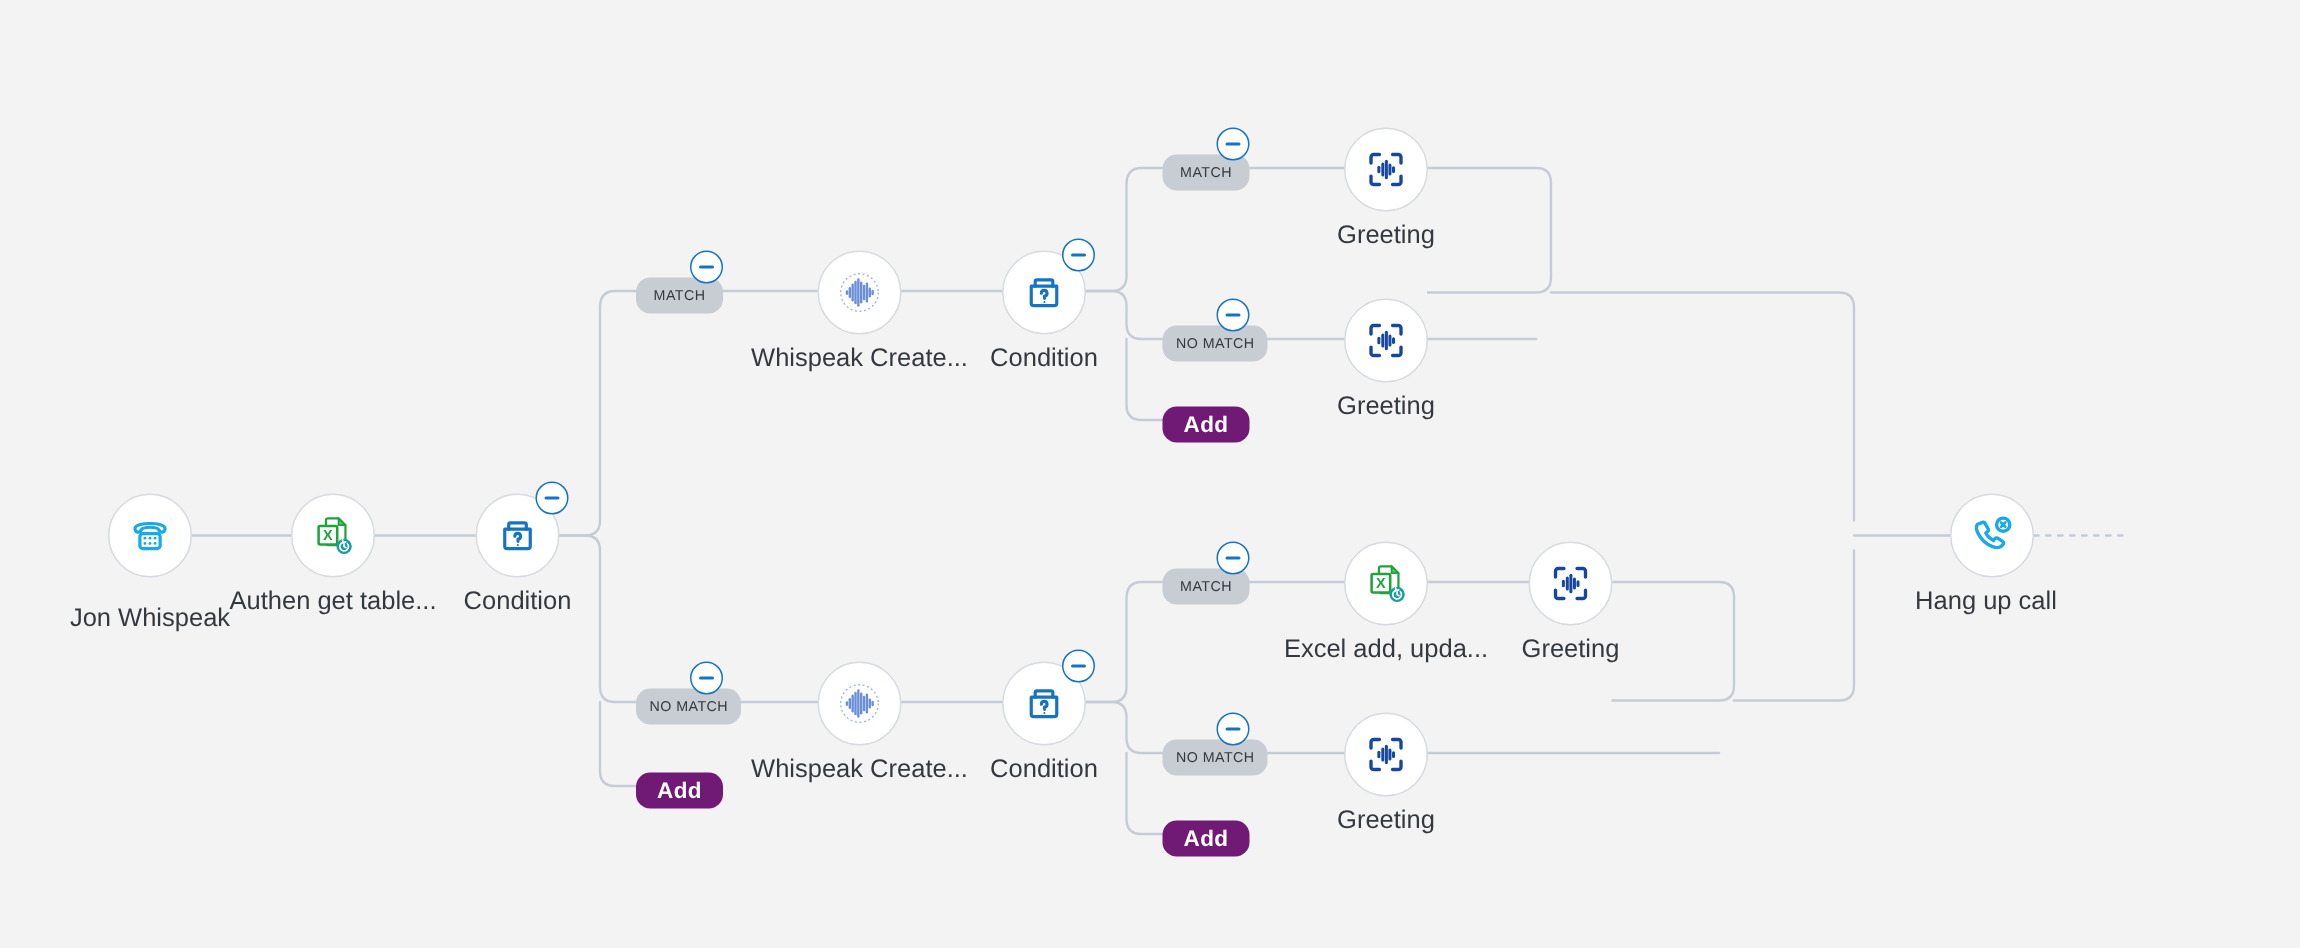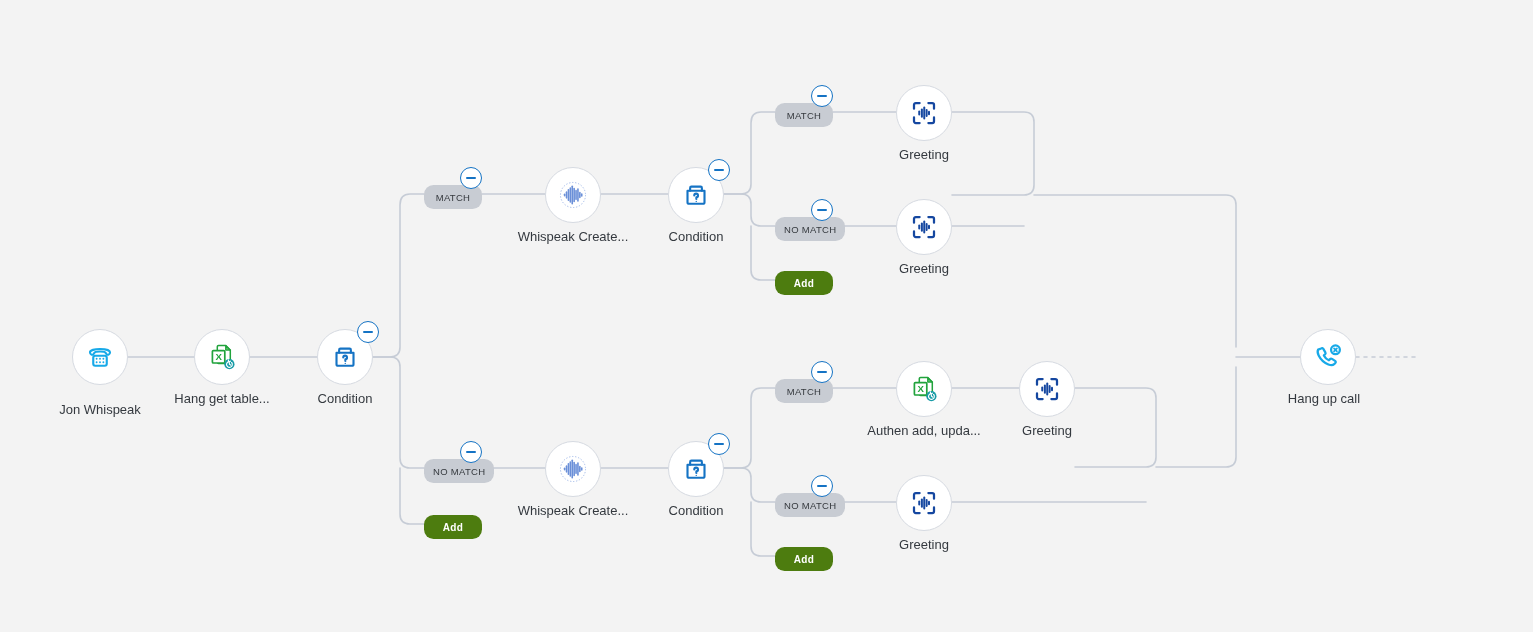--- a/index.html
+++ b/index.html
@@ -29,21 +29,21 @@
     background: #ffffff;
     border: 1px solid #d6dae1;
     display: flex;
     align-items: center;
     justify-content: center;
   }
   .node-label {
     position: absolute;
     width: 190px;
     text-align: center;
-    font-size: 13px;
+    font-size: 17px;
     color: #34393f;
     white-space: nowrap;
     overflow: hidden;
     text-overflow: ellipsis;
   }
   .badge-minus {
     position: absolute;
     width: 22px; height: 22px;
     border-radius: 50%;
     background: #ffffff;
@@ -68,24 +68,24 @@
     background: #c8ccd3;
     color: #35393e;
     font-size: 9.5px;
     letter-spacing: 0.3px;
     display: flex;
     align-items: center;
     justify-content: center;
     white-space: nowrap;
   }
   .pill.add {
-    background: #4d7c0f;
+    background: #701a75;
     color: #ffffff;
     font-weight: bold;
-    font-size: 10px;
+    font-size: 15px;
     width: 58px;
     min-width: 58px;
     text-align: right;
   }
   .ico { display: block; }
 </style>
 </head>
 <body>
 
 <div id="canvas">
@@ -168,21 +168,21 @@
       <text x="12.6" y="18.8" font-family="Liberation Sans, sans-serif" font-size="9.6" font-weight="bold" fill="#21a33c" text-anchor="middle">X</text>
       <circle cx="23.4" cy="23.2" r="5.1" fill="#179ba6"></circle>
       <g stroke="#ffffff" stroke-width="1.15" fill="none" stroke-linecap="round">
         <path d="M25.6 21.5a2.9 2.9 0 1 1-2.9-.9"></path>
         <path d="M22.3 18.9l.5 1.8 1.7-.5"></path>
         <path d="M23.4 21.6v1.7l1.2.8"></path>
       </g>
     </svg>
         </span>
       </div>
-      <div class="node-label" style="left: 127px; top: 391px;">Hang get table...</div>
+      <div class="node-label" style="left: 127px; top: 391px;">Authen get table...</div>
       <div class="node" style="left: 317px; top: 329px;">
         <span class="ico-wrap">
           <svg class="ico" width="30" height="30" viewBox="0 0 24 24" fill="none" stroke="#1573c4" stroke-width="1.7" stroke-linecap="round" stroke-linejoin="round">
       <path d="M5.2 8.6h13.6v9.1a1.3 1.3 0 0 1-1.3 1.3H6.5a1.3 1.3 0 0 1-1.3-1.3z"></path>
       <path d="M7.3 8.6V6.3a1 1 0 0 1 1-1h7.4a1 1 0 0 1 1 1v2.3"></path>
       <path d="M10.6 12.4a1.5 1.5 0 1 1 1.7 1.5v1.2"></path>
       <circle cx="12.2" cy="17.1" r=".55" fill="#1573c4" stroke="none"></circle>
     </svg>
         </span>
       </div>
@@ -298,21 +298,21 @@
       <text x="12.6" y="18.8" font-family="Liberation Sans, sans-serif" font-size="9.6" font-weight="bold" fill="#21a33c" text-anchor="middle">X</text>
       <circle cx="23.4" cy="23.2" r="5.1" fill="#179ba6"></circle>
       <g stroke="#ffffff" stroke-width="1.15" fill="none" stroke-linecap="round">
         <path d="M25.6 21.5a2.9 2.9 0 1 1-2.9-.9"></path>
         <path d="M22.3 18.9l.5 1.8 1.7-.5"></path>
         <path d="M23.4 21.6v1.7l1.2.8"></path>
       </g>
     </svg>
         </span>
       </div>
-      <div class="node-label" style="left: 829px; top: 423px;">Authen add, upda...</div>
+      <div class="node-label" style="left: 829px; top: 423px;">Excel add, upda...</div>
       <div class="node" style="left: 1019px; top: 361px;">
         <span class="ico-wrap">
           <svg class="ico" width="30" height="30" viewBox="0 0 24 24" fill="none" stroke="#1547a0" stroke-width="1.8" stroke-linecap="round" stroke-linejoin="round">
       <path d="M4 8.5V5.4a1.4 1.4 0 0 1 1.4-1.4H8.5"></path>
       <path d="M15.5 4h3.1A1.4 1.4 0 0 1 20 5.4v3.1"></path>
       <path d="M20 15.5v3.1a1.4 1.4 0 0 1-1.4 1.4h-3.1"></path>
       <path d="M8.5 20H5.4A1.4 1.4 0 0 1 4 18.6v-3.1"></path>
       <g stroke-width="1.6">
         <path d="M8.2 10.8v2.4"></path>
               <path d="M10.3 9.1v5.8"></path>

